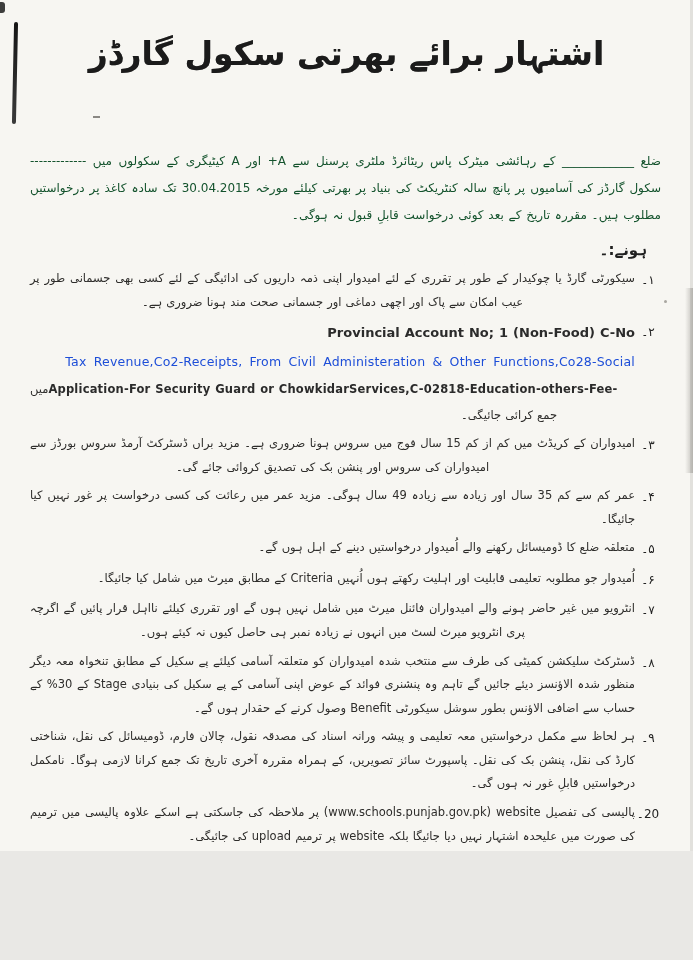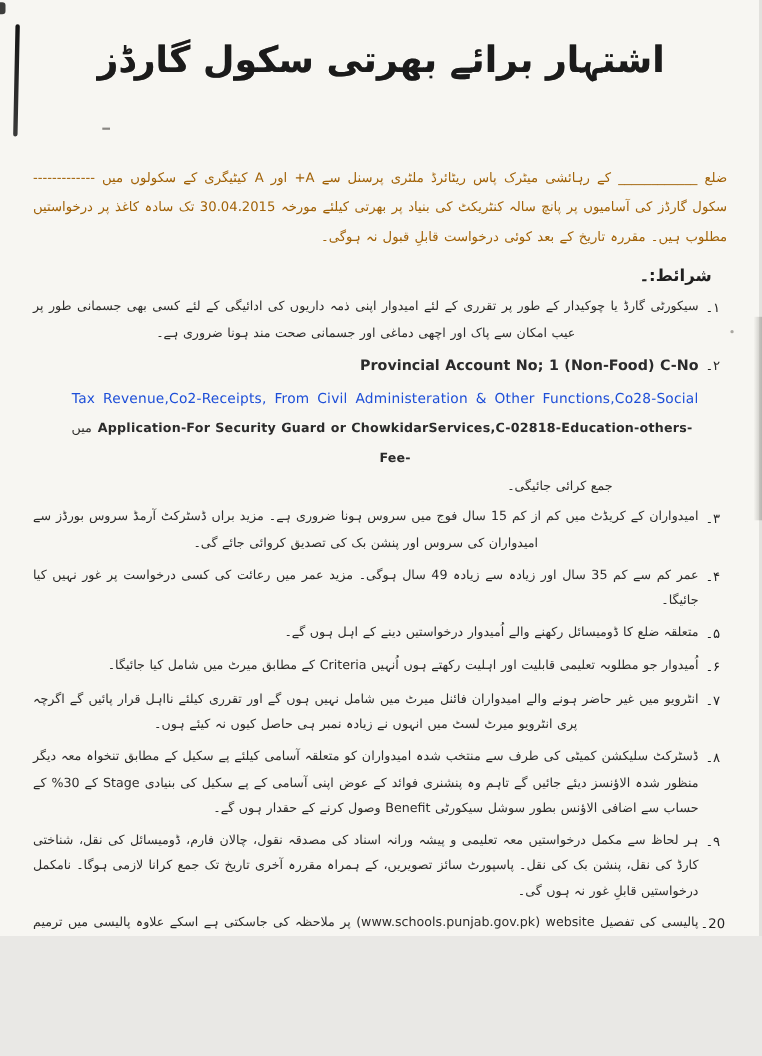--- a/index.html
+++ b/index.html
@@ -26,37 +26,37 @@
     direction:rtl;text-align:center;
     font-size:33px;font-weight:700;color:#1b1b1b;
     text-shadow:0 0 .6px rgba(0,0,0,.55);
   }
   .content{
     position:absolute;top:148px;left:30px;right:32px;
     direction:rtl;
   }
   .intro{
     margin:0 0 12px 0;
-    font-size:12px;line-height:2.25;text-align:justify;word-spacing:1px;color:#a16207;
+    font-size:12px;line-height:2.25;text-align:justify;word-spacing:1px;color:#14532d;
   }
   .cond-heading{
     font-size:15px;font-weight:700;color:#202020;margin:2px 14px 8px 0;
   }
   .item{display:flex;margin-bottom:5px;font-size:11.5px;line-height:2.05;}
   .num{flex:0 0 26px;text-align:center;font-size:12px;color:#222;padding-top:1px;}
   .body{flex:1;text-align:justify;word-spacing:.5px;color:#2e2d2b;}
   .tlc{text-align-last:center;}
   
   .eng-line1{direction:ltr;text-align:right;padding-left:150px;
     font-weight:700;font-size:13px;color:#2b2b2b;line-height:2.2;}
   .eng-line2{direction:ltr;text-align:right;font-weight:400;font-size:12.5px;
     word-spacing:3px;letter-spacing:.2px;color:#1d4ed8;line-height:2.3;}
-  .eng-line3-row{display:flex;direction:ltr;align-items:baseline;line-height:2.3;margin-left:35px;}
+  .eng-line3-row{display:flex;direction:ltr;align-items:baseline;line-height:2.3;}
   .inline-word{flex:0 0 auto;font-size:11.5px;color:#2e2d2b;}
-  .eng-line3{flex:1;text-align:center;font-weight:700;font-size:11.5px;
+  .eng-line3{flex:1;text-align:left;font-weight:700;font-size:11.5px;
     letter-spacing:.2px;color:#2b2b2b;}
   .closing-line{text-align:right;padding-right:78px;line-height:2.1;}
 
   .signature{position:absolute;left:210px;top:884px;width:104px;height:66px;}
 </style>
 </head>
 <body>
 
 <div class="page">
 
@@ -66,21 +66,21 @@
   <div class="speck2"></div>
   <div class="right-smudge"></div>
   <div class="right-edge"></div>
 
   <div class="title">اشتہار برائے بھرتی سکول گارڈز</div>
 
   <div class="content">
 
     <p class="intro">ضلع ____________ کے رہائشی میٹرک پاس ریٹائرڈ ملٹری پرسنل سے A+ اور A کیٹیگری کے سکولوں میں ------------- سکول گارڈز کی آسامیوں پر پانچ سالہ کنٹریکٹ کی بنیاد پر بھرتی کیلئے مورخہ 30.04.2015 تک سادہ کاغذ پر درخواستیں مطلوب ہیں۔ مقررہ تاریخ کے بعد کوئی درخواست قابلِ قبول نہ ہوگی۔</p>
 
-    <div class="cond-heading">شرائط:۔</div>
+    <div class="cond-heading">ہونے:۔</div>
 
     <div class="item">
       <span class="num">۱۔</span>
       <div class="body tlc">سیکورٹی گارڈ یا چوکیدار کے طور پر تقرری کے لئے امیدوار اپنی ذمہ داریوں کی ادائیگی کے لئے کسی بھی جسمانی طور پر عیب امکان سے پاک اور اچھی دماغی اور جسمانی صحت مند ہونا ضروری ہے۔</div>
     </div>
 
     <div class="item">
       <span class="num">۲۔</span>
       <div class="body">
         <div class="eng-line1">Provincial Account No; 1 (Non-Food) C-No</div>

